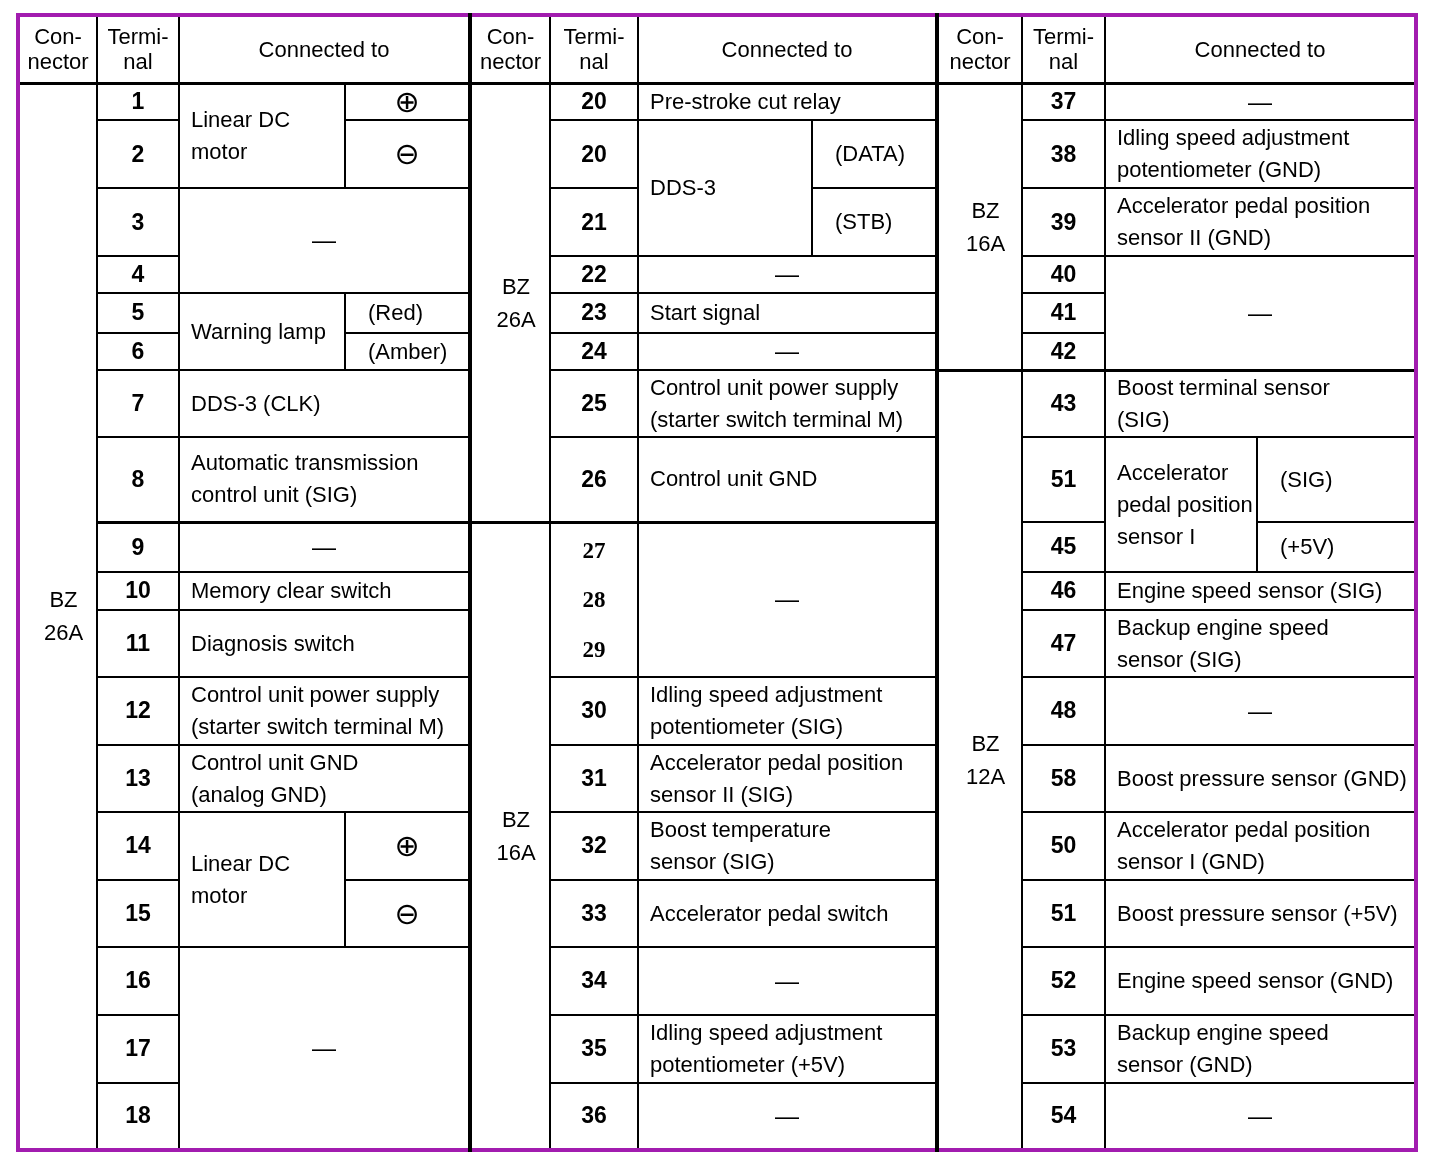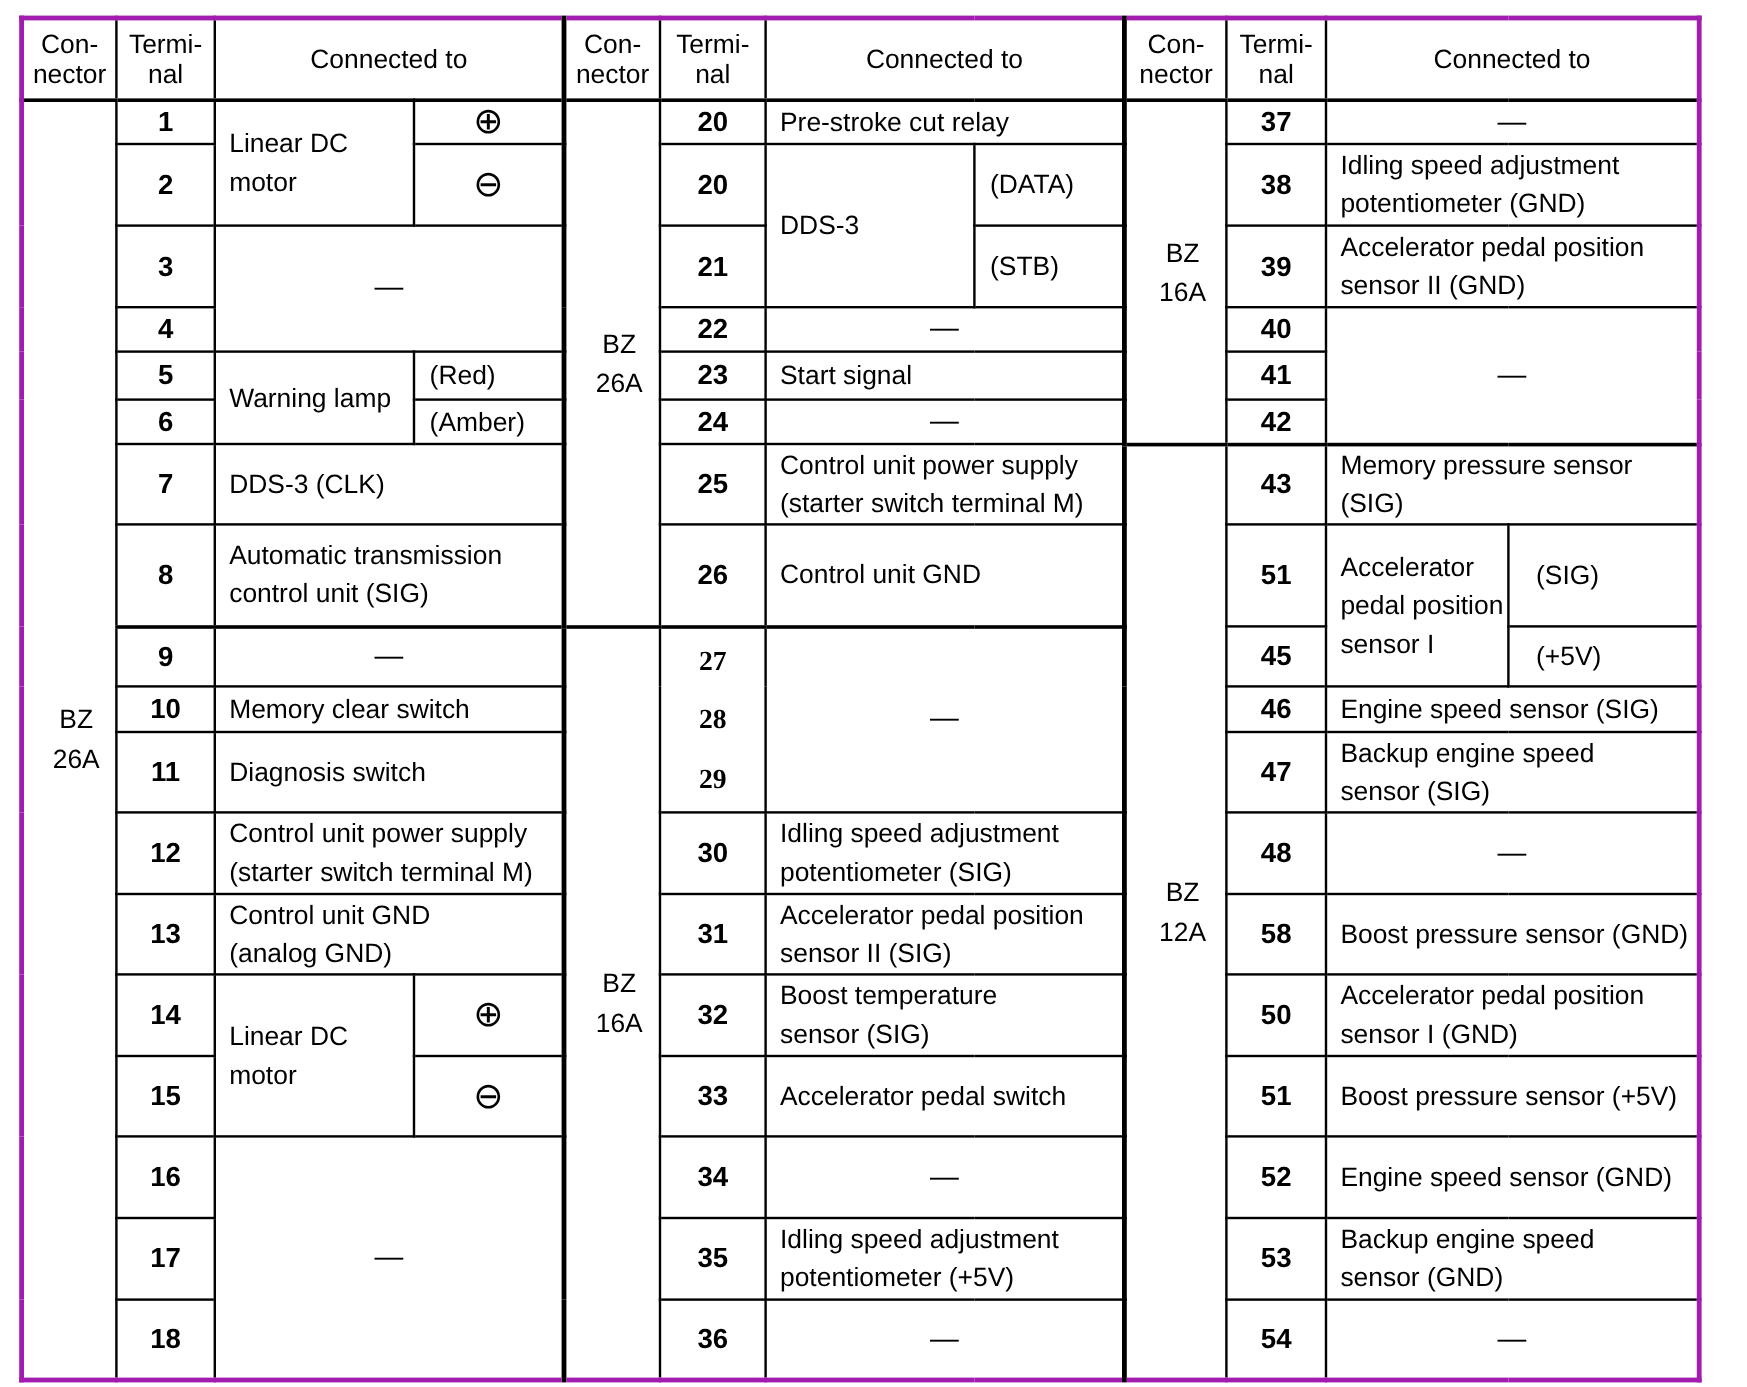--- a/index.html
+++ b/index.html
@@ -18,21 +18,21 @@
     overflow:hidden;
     font-size:22px;
     line-height:1.45;
   }
   th{font-weight:normal;text-align:center;line-height:1.15;border-bottom:3px solid #000;}
   .conn{text-align:center;padding-left:11px;line-height:1.5;}
   .t{text-align:center;font-weight:bold;font-size:23px;}
   .tmulti{line-height:2.15;font-family:Liberation Serif, serif;}
   .c{text-align:left;padding-left:11px;}
   .dash{text-align:center;padding-left:0;font-size:24px;}
-  .q{text-align:left;padding-left:12px;}
+  .q{text-align:left;padding-left:22px;}
   .q3{padding-left:22px;}
   .sym{text-align:center;padding-left:0;font-size:30px;font-weight:normal;
        font-family:"DejaVu Sans",sans-serif;line-height:1;}
   .gsep{border-left:4px solid #000;}
   .thickT{border-top:3px solid #000;}
 </style>
 </head>
 <body>
 
 <table class="pinout">
@@ -135,21 +135,21 @@
 
   <tr style="height:67px">
     <td class="t">7</td>
     <td class="c" colspan="2">DDS-3 (CLK)</td>
     <td class="t">25</td>
     <td class="c" colspan="2">Control unit power supply
 (starter switch terminal M)</td>
     <td class="conn gsep thickT" rowspan="12">BZ
 12A</td>
     <td class="t thickT">43</td>
-    <td class="c thickT" colspan="2">Memory pressure sensor
+    <td class="c thickT" colspan="2">Boost terminal sensor
 (SIG)</td>
   </tr>
 
   <tr style="height:85px">
     <td class="t">8</td>
     <td class="c" colspan="2">Automatic transmission
 control unit (SIG)</td>
     <td class="t">26</td>
     <td class="c" colspan="2">Control unit GND</td>
     <td class="t">51</td>

